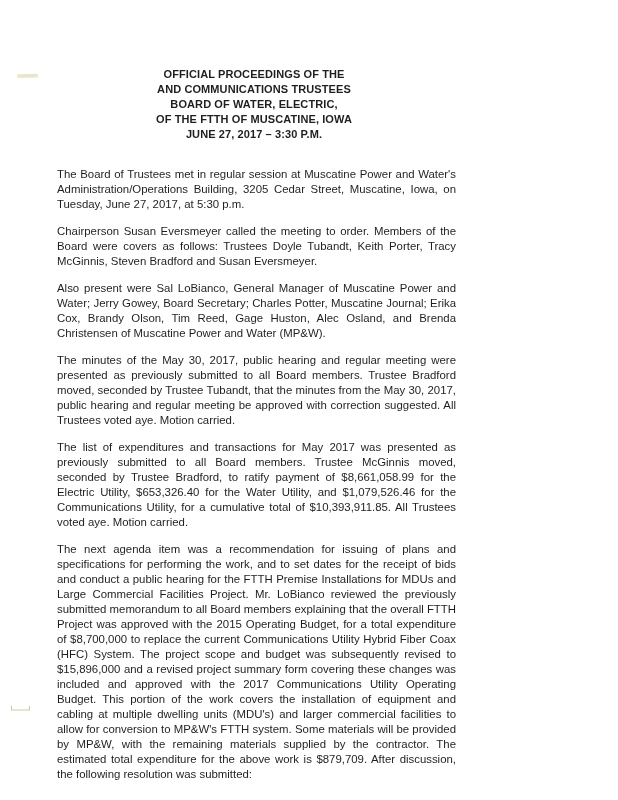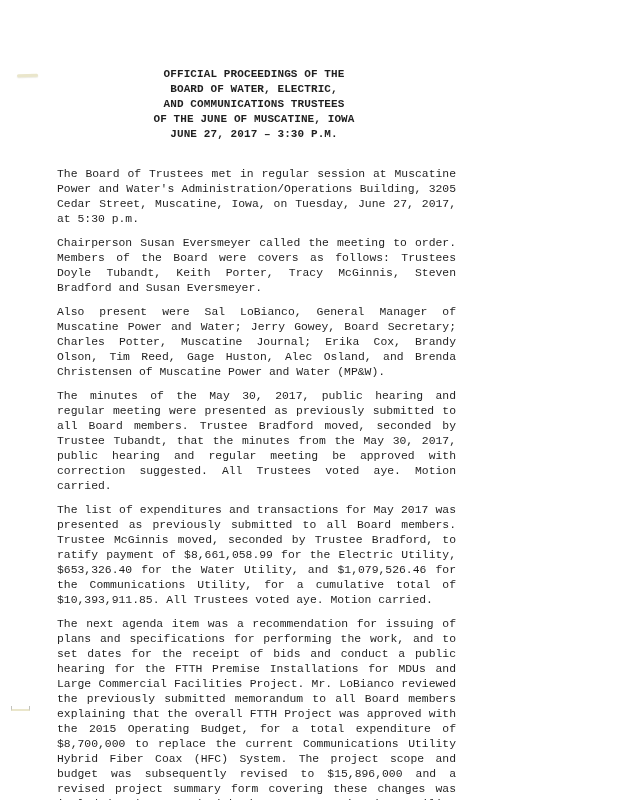--- a/index.html
+++ b/index.html
@@ -5,21 +5,21 @@
   html, body {
     margin: 0;
     padding: 0;
     background: #ffffff;
   }
   .page {
     position: relative;
     width: 508px;
     height: 800px;
     background: var(--paper, #ffffff);
-    font-family: Liberation Mono, monospace;
+    font-family: Liberation Sans, sans-serif;
     color: var(--ink, #1f1f1f);
     overflow: hidden;
     box-sizing: border-box;
   }
   .title-block {
     padding-top: 67px;
     text-align: center;
     font-weight: bold;
     font-size: 11px;
     line-height: 15px;
@@ -28,21 +28,21 @@
   .title-line {
     white-space: nowrap;
   }
   .body-text {
     margin: 25px 52px 0 57px;
     font-size: 11.4px;
     line-height: 15px;
     text-align: justify;
   }
   .body-text p.para {
-    margin: 0 0 9px 0;
+    margin: 12px 0 9px 0;
   }
   
   .artifact {
     position: absolute;
     pointer-events: none;
   }
   .artifact-top {
     left: 17px;
     top: 74px;
     width: 21px;
@@ -66,23 +66,23 @@
 </head>
 <body>
 
 <div class="page">
   <div class="artifact artifact-top"></div>
   <div class="artifact artifact-bottom"></div>
 
   <header class="title-block">
 
   <div class="title-line">OFFICIAL PROCEEDINGS OF THE</div>
+      <div class="title-line">AND COMMUNICATIONS TRUSTEES</div>
       <div class="title-line">BOARD OF WATER, ELECTRIC,</div>
-      <div class="title-line">AND COMMUNICATIONS TRUSTEES</div>
-      <div class="title-line">OF THE JUNE OF MUSCATINE, IOWA</div>
+      <div class="title-line">OF THE FTTH OF MUSCATINE, IOWA</div>
       <div class="title-line">JUNE 27, 2017 – 3:30 P.M.</div>
     </header>
 
   <main class="body-text">
 
   <p class="para">The Board of Trustees met in regular session at Muscatine Power and Water's Administration/Operations Building, 3205 Cedar Street, Muscatine, Iowa, on Tuesday, June 27, 2017, at 5:30 p.m.</p>
       <p class="para">Chairperson Susan Eversmeyer called the meeting to order. Members of the Board were covers as follows: Trustees Doyle Tubandt, Keith Porter, Tracy McGinnis, Steven Bradford and Susan Eversmeyer.</p>
       <p class="para">Also present were Sal LoBianco, General Manager of Muscatine Power and Water; Jerry Gowey, Board Secretary; Charles Potter, Muscatine Journal; Erika Cox, Brandy Olson, Tim Reed, Gage Huston, Alec Osland, and Brenda Christensen of Muscatine Power and Water (MP&amp;W).</p>
       <p class="para">The minutes of the May 30, 2017, public hearing and regular meeting were presented as previously submitted to all Board members. Trustee Bradford moved, seconded by Trustee Tubandt, that the minutes from the May 30, 2017, public hearing and regular meeting be approved with correction suggested. All Trustees voted aye. Motion carried.</p>
       <p class="para">The list of expenditures and transactions for May 2017 was presented as previously submitted to all Board members. Trustee McGinnis moved, seconded by Trustee Bradford, to ratify payment of $8,661,058.99 for the Electric Utility, $653,326.40 for the Water Utility, and $1,079,526.46 for the Communications Utility, for a cumulative total of $10,393,911.85. All Trustees voted aye. Motion carried.</p>

